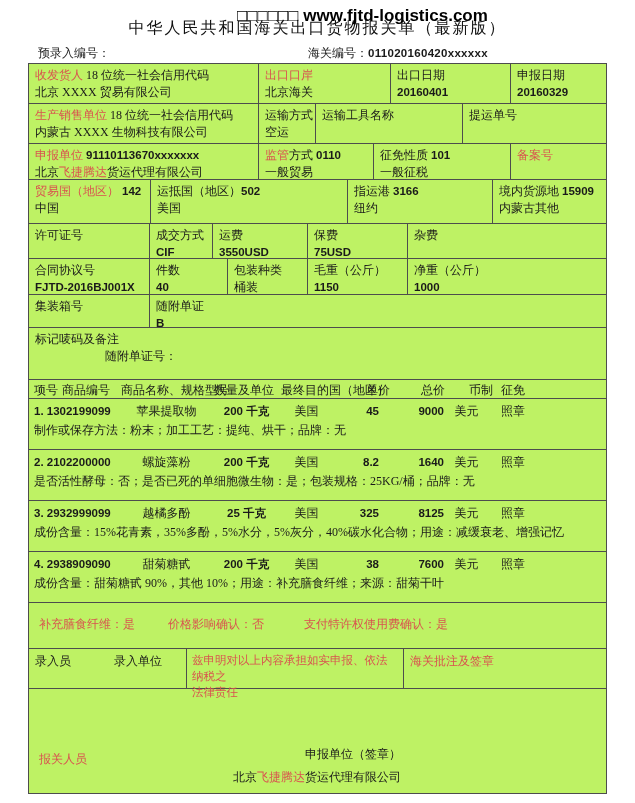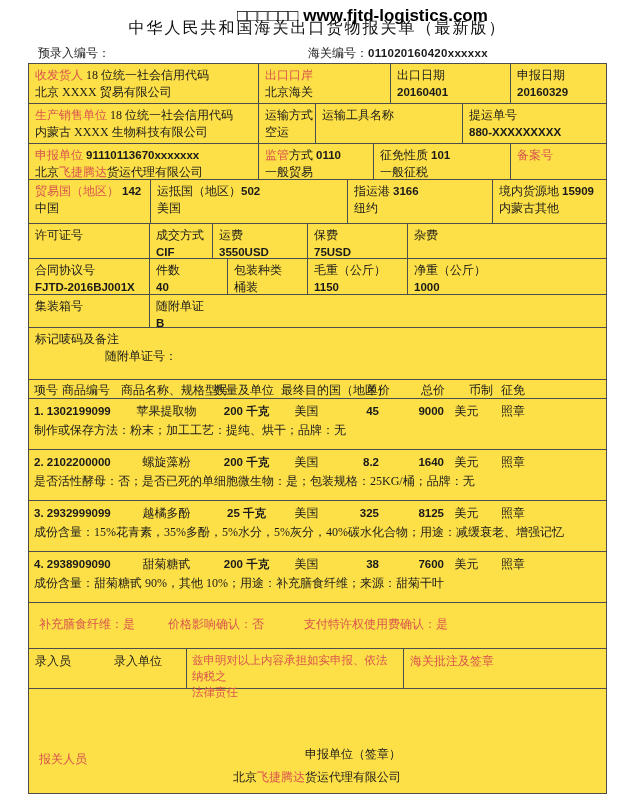--- a/index.html
+++ b/index.html
@@ -20,21 +20,21 @@
     font-weight: 700; font-size: 17px; color: #000; white-space: nowrap;
   }
   .title {
     position: absolute; top: 18px; left: 0; width: 635px;
     text-align: center; font-size: 16px; letter-spacing: 2px; color: #111;
   }
   .pre-entry { position: absolute; left: 38px; top: 45px; }
   .customs-no { position: absolute; left: 308px; top: 45px; }
   .customs-no .num { letter-spacing: 0.3px; }
 
-  .form { position: absolute; left: 28px; top: 63px; width: 579px; border: 1px solid #4d4d4d; background: #fde047; }
+  .form { position: absolute; left: 28px; top: 63px; width: 579px; border: 1px solid #4d4d4d; background: #bef264; }
   .row { display: flex; border-bottom: 1px solid #4d4d4d; }
   .cell { border-right: 1px solid #4d4d4d; padding: 3px 6px; overflow: hidden; }
   .cell.last { border-right: none; flex: 1; }
   .ln { line-height: 17px; white-space: nowrap; }
   .h40 { height: 40px; } .h36 { height: 36px; } .h44 { height: 44px; }
   .h35 { height: 35px; } .h33 { height: 33px; } .h52 { height: 52px; }
 
   .g-head { position: relative; height: 19px; border-bottom: 1px solid #4d4d4d; }
   .g-head span { position: absolute; top: 2px; white-space: nowrap; }
   .g-item { height: 51px; border-bottom: 1px solid #4d4d4d; padding-top: 4px; }
@@ -105,21 +105,20 @@
     <div class="cell" style="width:57px">
       <div class="ln">运输方式</div>
       <div class="ln">空运</div>
     </div>
     <div class="cell" style="width:147px">
       <div class="ln">运输工具名称</div>
       <div class="ln"></div>
     </div>
     <div class="cell last">
       <div class="ln">提运单号</div>
-      <div class="ln num">880-XXXXXXXXX</div>
     </div>
   </div>
 
   <div class="row h36">
     <div class="cell" style="width:230px">
       <div class="ln"><span class="red">申报单位</span> <span class="num">91110113670xxxxxxx</span></div>
       <div class="ln"><span>北京</span><span class="red">飞捷腾达</span><span>货运代理有限公司</span></div>
     </div>
     <div class="cell" style="width:115px">
       <div class="ln"><span class="red">监管</span><span>方式</span> <span class="num">0110</span></div>

